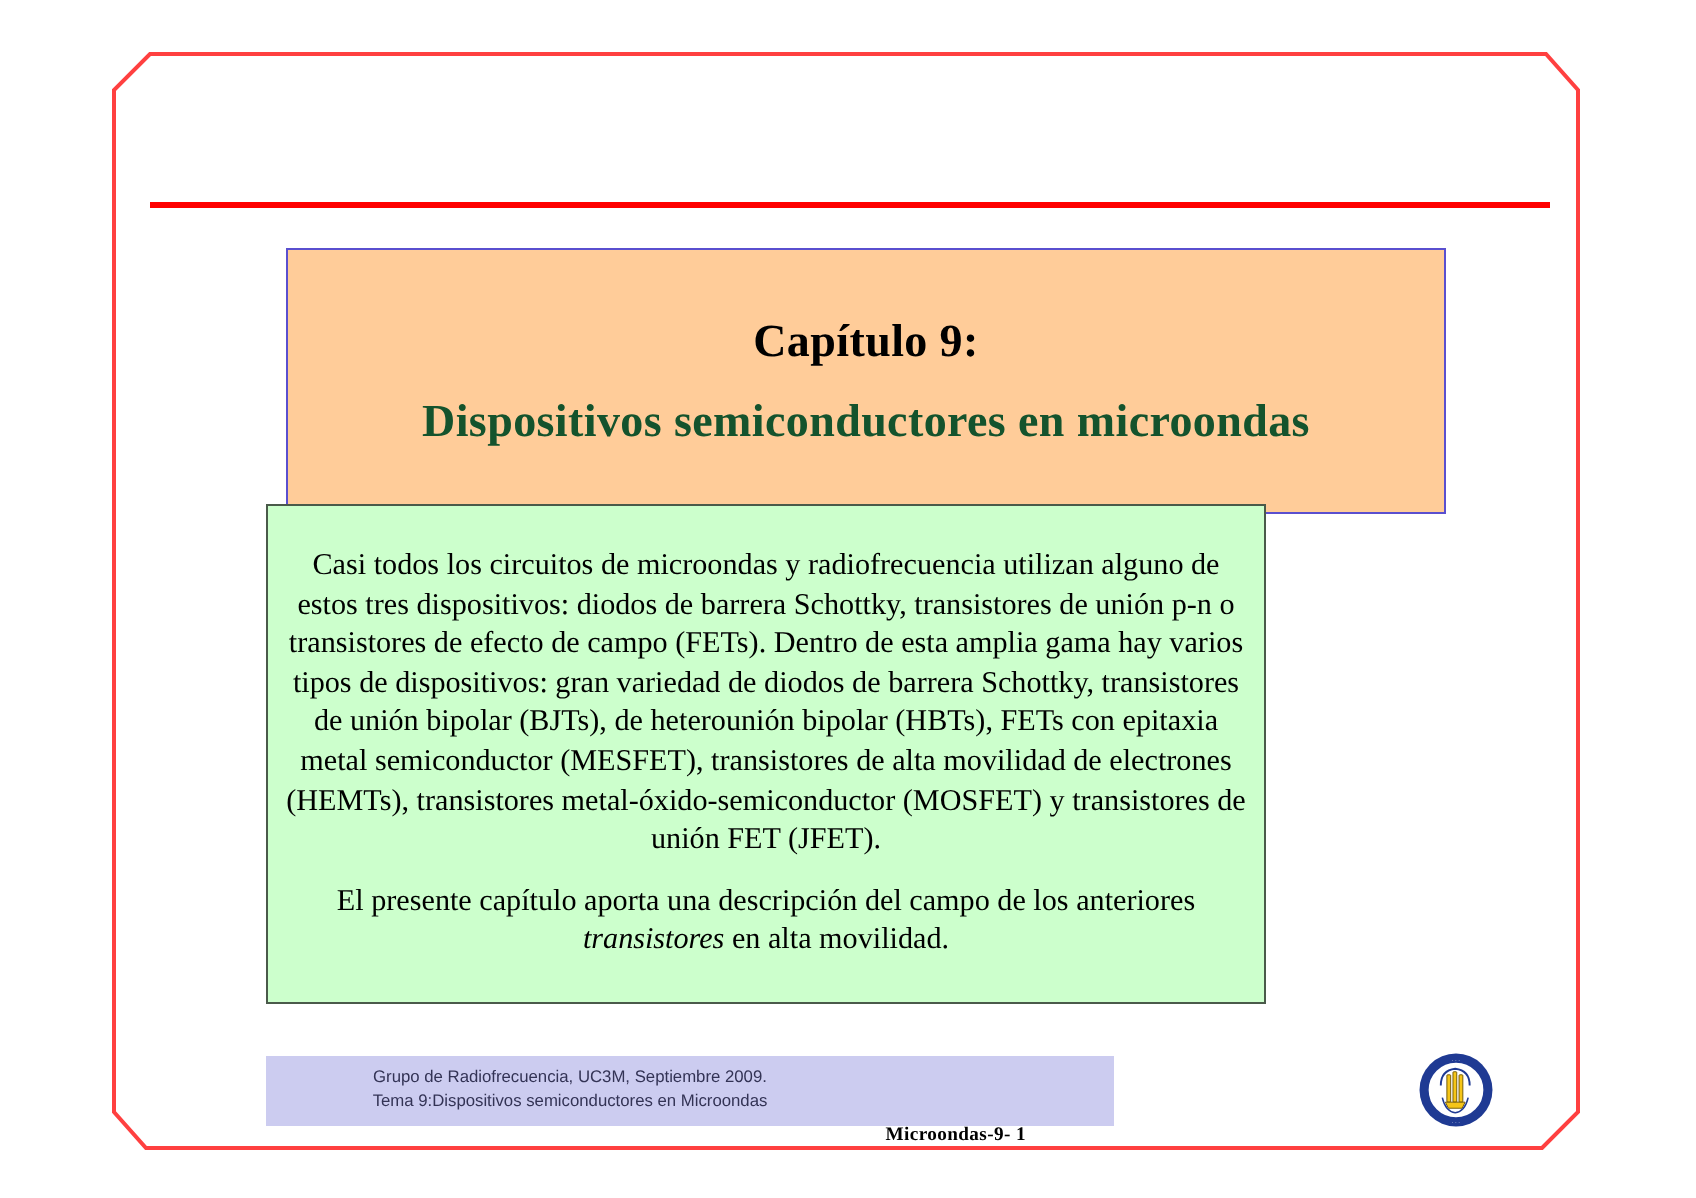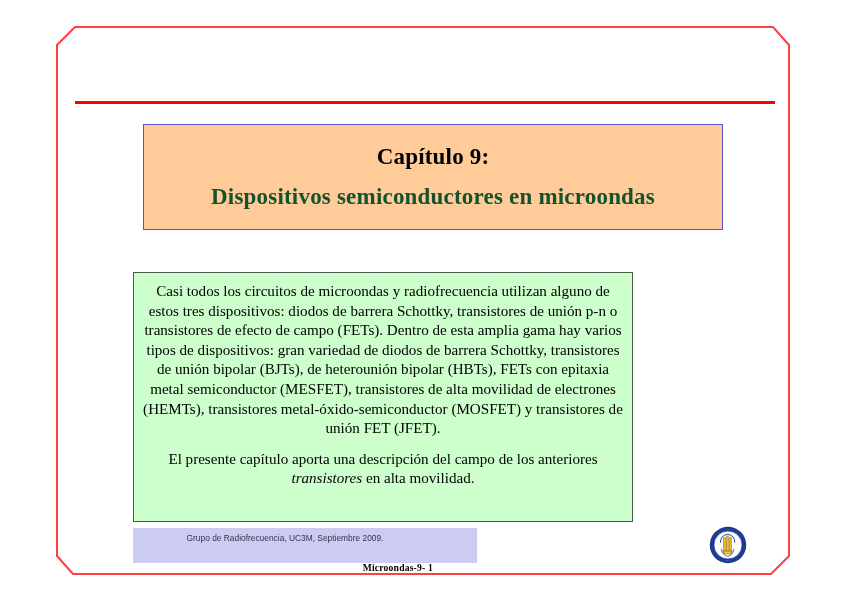--- a/index.html
+++ b/index.html
@@ -38,21 +38,21 @@
     height: 3px;
     background: #ff0000;
   }
 
   
   .title-box {
     position: absolute;
     left: 143px;
     top: 124px;
     width: 580px;
-    height: 106px;
+    height: 133px;
     background: #ffcc99;
     border: 1.5px solid #5a4fcf;
     box-sizing: border-box;
     display: flex;
     flex-direction: column;
     align-items: center;
     justify-content: center;
   }
   .title-line-1 {
     font-size: 23px;
@@ -65,51 +65,51 @@
     font-size: 23px;
     font-weight: bold;
     color: #14532d;
     letter-spacing: 0.2px;
   }
 
   
   .body-box {
     position: absolute;
     left: 133px;
-    top: 272px;
+    top: 252px;
     width: 500px;
     height: 250px;
     background: #ccffcc;
     border: 1.5px solid #4a5a4a;
     box-sizing: border-box;
     padding: 9px 8px 8px 8px;
     display: flex;
     flex-direction: column;
-    justify-content: flex-start;
+    justify-content: center;
   }
   .body-para {
     font-size: 15.1px;
     line-height: 19.6px;
     color: #000000;
     text-align: center;
     margin: 0;
   }
   .body-para.second {
     margin-top: 11px;
   }
   .body-para em {
     font-style: italic;
   }
 
   
   .footer-bar {
     position: absolute;
     left: 133px;
     top: 528px;
-    width: 344px;
+    width: 424px;
     height: 35px;
     background: #ccccf0;
     box-sizing: border-box;
   }
   .footer-credit {
     position: absolute;
     left: 12px;
     top: 5px;
     width: 280px;
     font-family: "Liberation Sans", sans-serif;
@@ -157,20 +157,21 @@
   </div>
 
   <div class="body-box">
     <p class="body-para">Casi todos los circuitos de microondas y radiofrecuencia utilizan alguno de estos tres dispositivos: diodos de barrera Schottky, transistores de unión p-n o transistores de efecto de campo (FETs). Dentro de esta amplia gama hay varios tipos de dispositivos: gran variedad de diodos de barrera Schottky, transistores de unión bipolar (BJTs), de heterounión bipolar (HBTs), FETs con epitaxia metal semiconductor (MESFET), transistores de alta movilidad de electrones (HEMTs), transistores metal-óxido-semiconductor (MOSFET) y transistores de unión FET (JFET).</p>
     <p class="body-para second"><span>El presente capítulo aporta una descripción del campo de los anteriores </span><em>transistores</em><span> en alta movilidad.</span></p>
   </div>
 
   <div class="footer-bar">
     <div class="footer-credit">
       <div>Grupo de Radiofrecuencia, UC3M, Septiembre 2009.</div>
+      <div>Tema 9:Dispositivos semiconductores en  Microondas</div>
     </div>
     <div class="footer-pagenum">Microondas-9- 1</div>
   </div>
 
   <svg class="seal" viewBox="0 0 100 100" xmlns="http://www.w3.org/2000/svg">
     <circle cx="50" cy="50" r="48" fill="#1f3a93"></circle>
     <circle cx="50" cy="50" r="37" fill="#ffffff"></circle>
     <circle cx="50" cy="50" r="37" fill="none" stroke="#1f3a93" stroke-width="2"></circle>
     <g fill="#f5c518" stroke="#6b5200" stroke-width="1.2">
       <rect x="38" y="30" width="5" height="36" rx="1"></rect>

